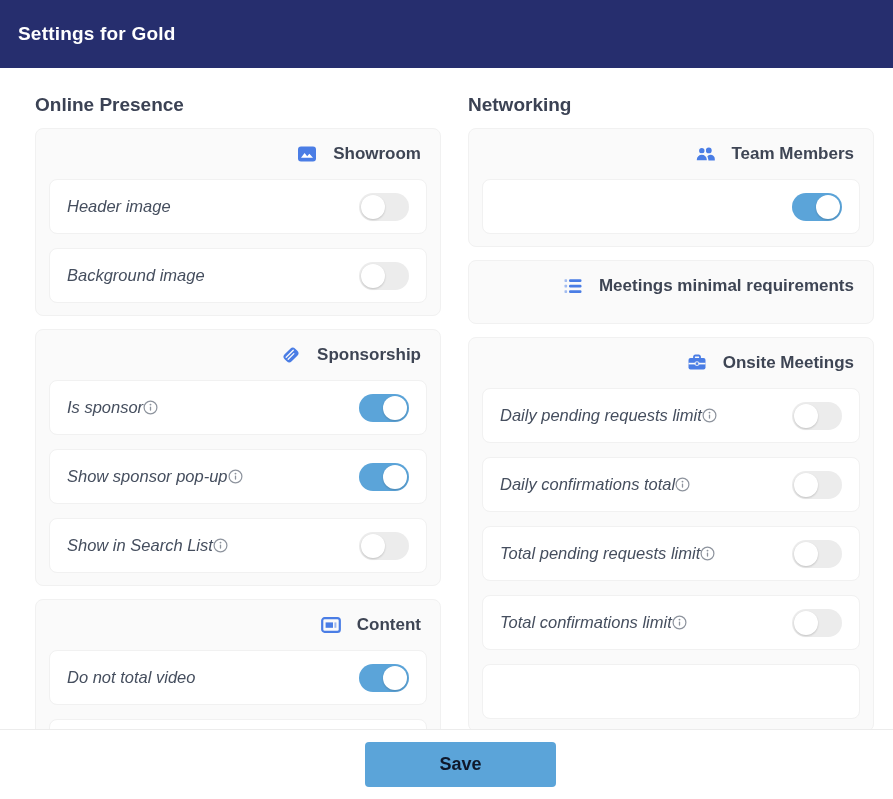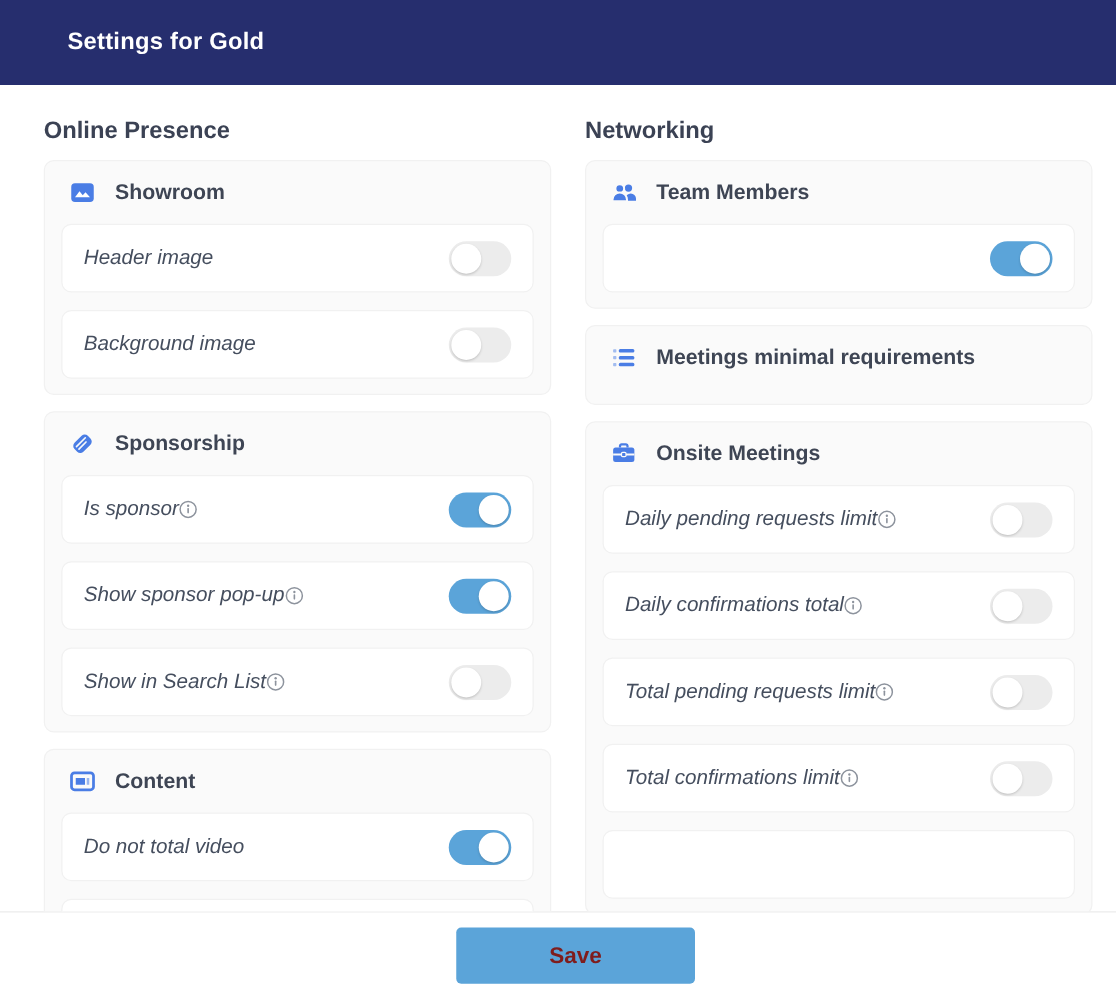--- a/index.html
+++ b/index.html
@@ -5,42 +5,42 @@
   * { box-sizing: border-box; }
   html,body { margin:0; padding:0; }
   body {
     width:893px; height:799px; overflow:hidden;
     background:#fff;
     font-family:"Liberation Sans", sans-serif;
     -webkit-font-smoothing:antialiased;
   }
   .titlebar {
     height:68px; background:var(--header-bg,#262e6e);
-    display:flex; align-items:center; padding-left:54px;
+    display:flex; align-items:center; padding-left:18px;
   }
   .titlebar h1 {
     margin:0; color:#fff; font-size:19px; font-weight:700; letter-spacing:.2px;
   }
   .content {
     display:flex; gap:27px;
     padding:0 19px 0 35px;
     height:661px; overflow:hidden;
   }
   .column { flex:1; min-width:0; }
   .col-heading {
     font-size:19px; font-weight:700; color:#3b4254;
     margin:24px 0 10px 0; line-height:26px;
   }
   .section {
     background:#fafafa; border:1px solid #f1f1f1; border-radius:8px;
     padding:12px 13px; margin-bottom:13px;
   }
   .sec-header {
     display:flex; align-items:center; gap:15px;
-    height:25px; padding:0 6px; margin-bottom:13px;
+    height:25px; padding:0 6px; margin-bottom:13px;justify-content:flex-end;
   }
   .sec-icon { display:inline-flex; align-items:center; justify-content:center; width:22px; height:22px; flex-shrink:0; }
   .sec-title { font-size:17px; font-weight:700; color:#3e4554; white-space:nowrap; }
   .card {
     background:#fff; border:1px solid #f1f1f1; border-radius:8px;
     height:55px; display:flex; align-items:center;
     padding:0 17px; margin-bottom:14px;font-style:italic;
   }
   .card:last-child { margin-bottom:0; }
   .label {
@@ -60,21 +60,21 @@
     position:absolute; top:2px; left:2px;
     box-shadow:0 1px 2px rgba(0,0,0,.18);
   }
   .toggle.on .knob { left:24px; }
   .footer {
     height:70px; border-top:1px solid #ececec;
     display:flex; align-items:center; justify-content:center;
   }
   .save-btn {
     width:191px; height:45px;
-    background:var(--accent,#5ba4d9); color:#7f1d1d;
+    background:var(--accent,#5ba4d9); color:#0f172a;
     border:none; border-radius:4px;
     font-size:18px; font-weight:700; font-family:inherit;
     cursor:pointer; position:relative; left:14px;
   }
 </style>
 </head>
 <body style="--header-bg: #262e6e; --accent: #5ba4d9; --toggle-off: #ececec;">
 
 <header class="titlebar">
   <h1>Settings for Gold</h1>

